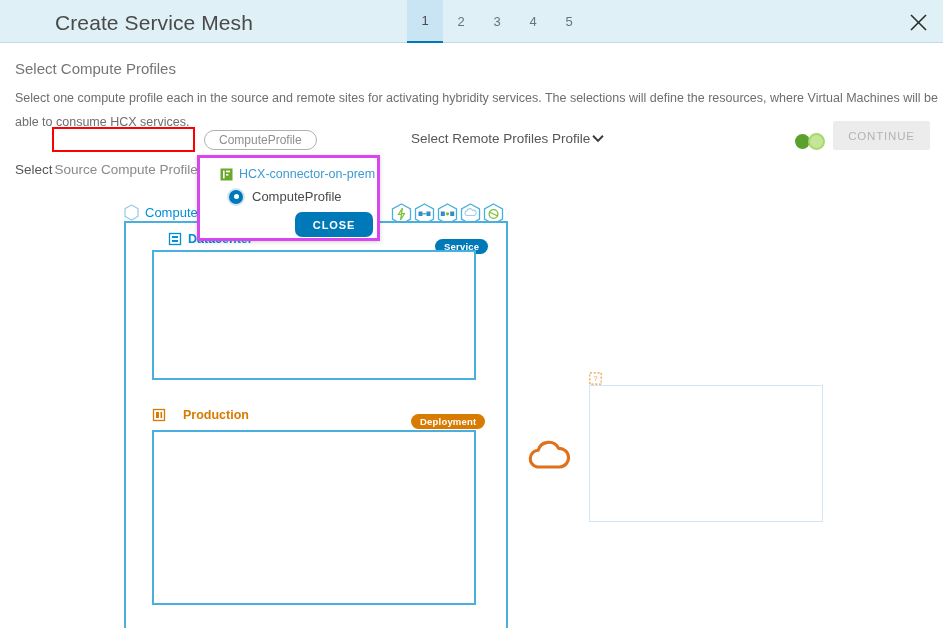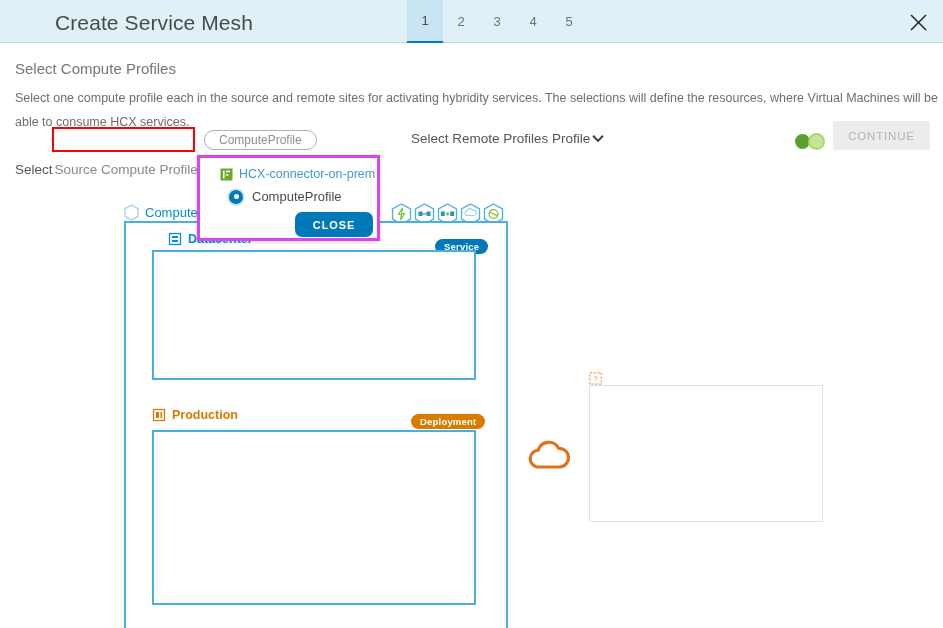--- a/index.html
+++ b/index.html
@@ -221,21 +221,21 @@
     background: #ffffff;
   }
 
   .sub-label {
     position: absolute;
     display: flex; align-items: center;
     font-size: 12.5px; font-weight: bold;
     white-space: nowrap;
   }
   .sub-label.dc { left: 168px; top: 188px; color: #0090d6; }
-  .sub-label.prod { left: 152px; top: 364px; color: #d97b00; }
+  .sub-label.prod { left: 152px; top: 364px; color: #d97b00; gap: 11px; }
   .sub-ico { width: 14px; height: 14px; margin-right: 6px; flex: 0 0 auto; }
 
   .badge {
     position: absolute;
     height: 15px; padding: 0 9px;
     border-radius: 8px;
     font-size: 9.5px; font-weight: bold; color: #fff;
     display: flex; align-items: center; justify-content: center;
     letter-spacing: .2px;
   }

